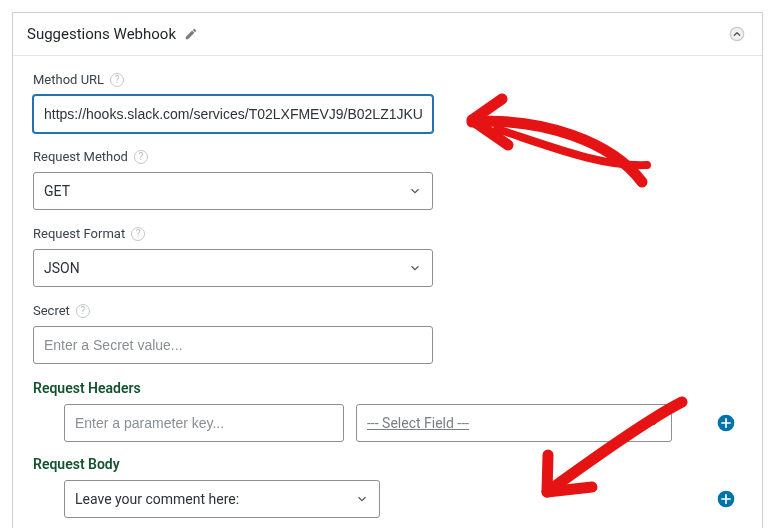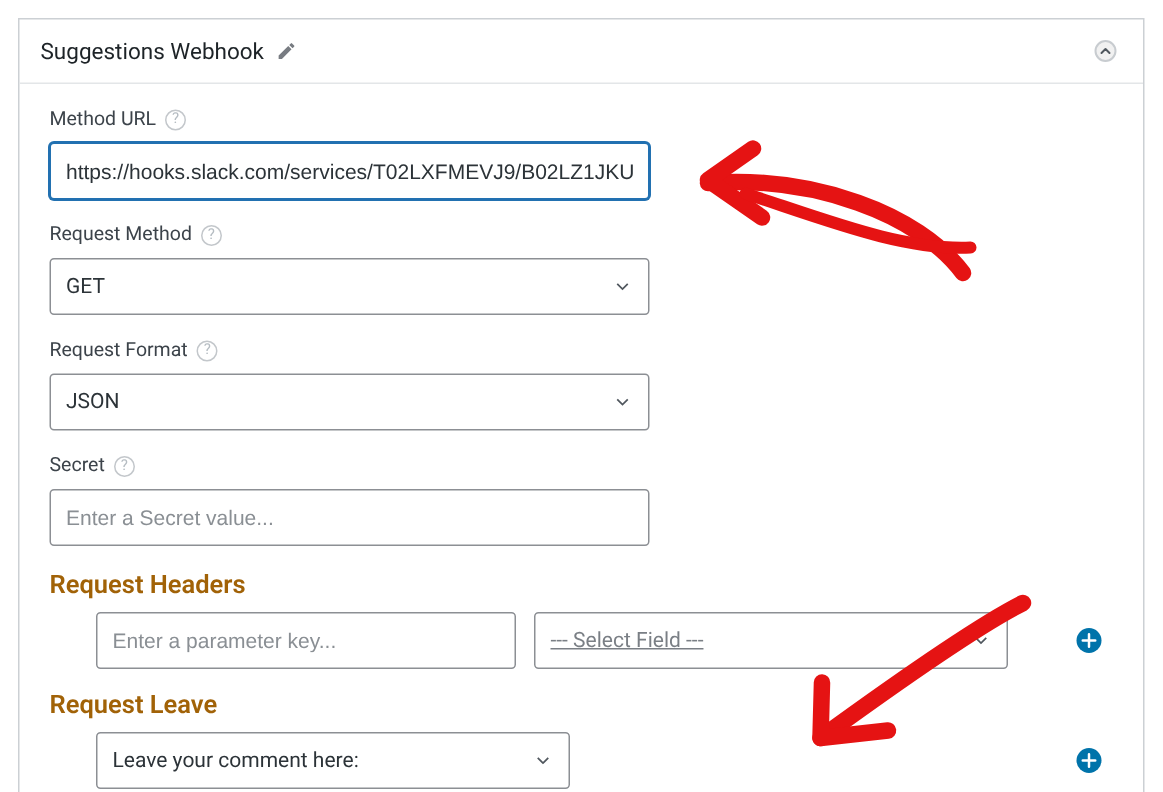--- a/index.html
+++ b/index.html
@@ -83,22 +83,22 @@
     cursor: pointer;
     color: #2c3338;
     text-align: center;
   }
   .select-box.placeholder { color: #7a7f85; text-decoration: underline; }
   .select-box .chev {
     color: #50575e;
   }
   .section-heading {
     font-weight: 600;
-    font-size: 17px;
-    color: #a16207;
+    font-size: 14px;
+    color: #14532d;
     margin: 14px 0 8px;
   }
   .kv-row {
     display: flex;
     align-items: center;
     gap: 12px;
     margin-left: 31px;
   }
   .kv-row .col-key   { width: 280px; }
   .kv-row .col-field { width: 316px; }
@@ -199,21 +199,21 @@
           </span>
         </div>
         <span class="add-btn">
           <svg width="20" height="20" viewBox="0 0 24 24">
               <circle cx="12" cy="12" r="10" fill="#0073aa"></circle>
               <path d="M12 7v10M7 12h10" stroke="#fff" stroke-width="2" stroke-linecap="round"></path>
             </svg>
         </span>
       </div>
 
-      <div class="section-heading">Request Leave</div>
+      <div class="section-heading">Request Body</div>
       <div class="kv-row">
         <div class="select-box col-field">
           <span>Leave your comment here:</span>
           <span class="chev">
             <svg width="14" height="14" viewBox="0 0 24 24" fill="none" stroke="currentColor" stroke-width="2">
                 <polyline points="6 9 12 15 18 9"></polyline>
               </svg>
           </span>
         </div>
         <span class="add-btn">

